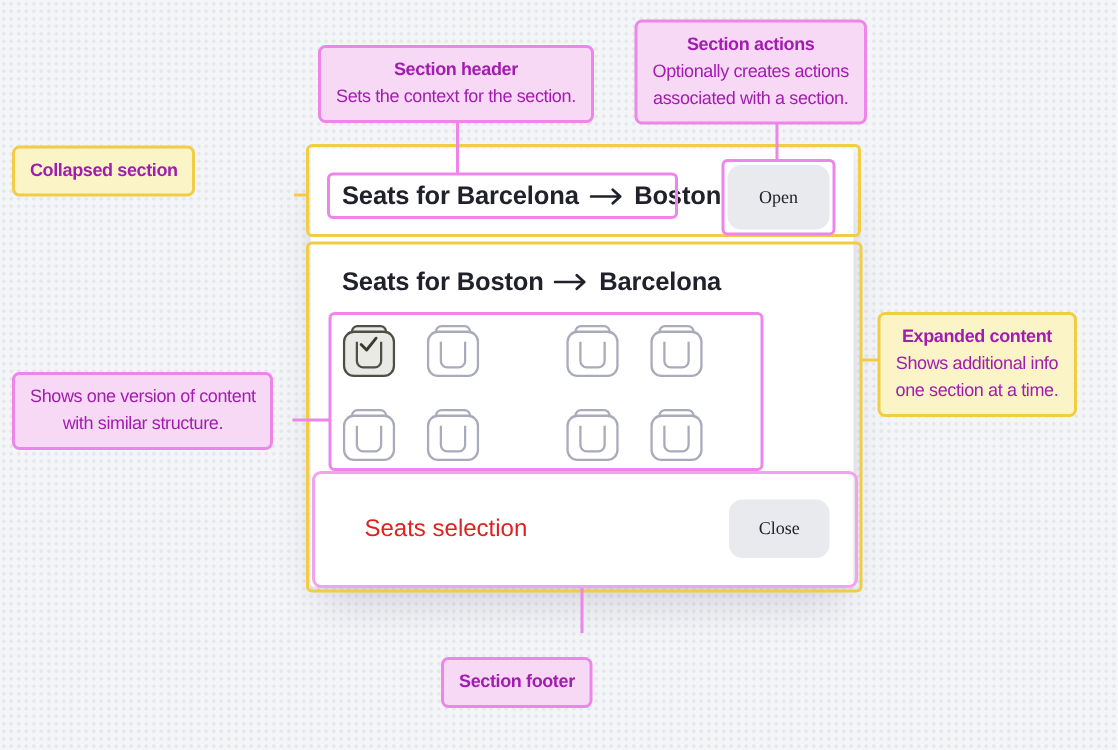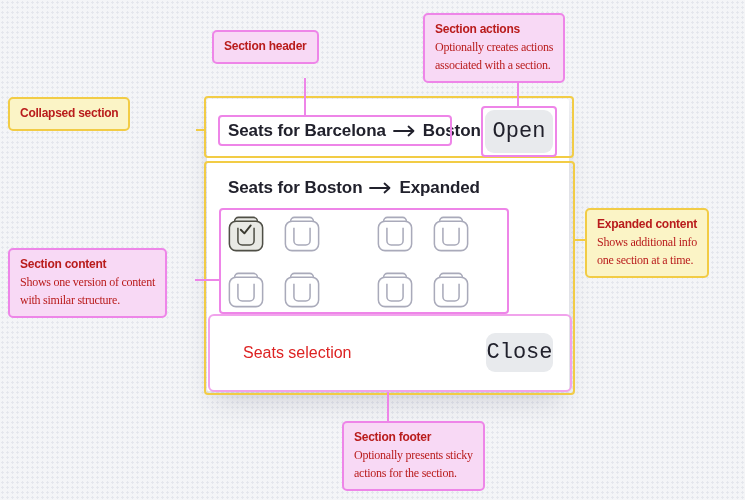--- a/index.html
+++ b/index.html
@@ -21,21 +21,21 @@
     position:absolute;display:flex;align-items:center;gap:7px;
     font-size:17px;font-weight:600;letter-spacing:-0.1px;color:var(--text_dark);
     height:30px;white-space:nowrap;
   }
   .collapsed-title{left:21px;top:17px;}
   .expanded-title{left:21px;top:74px;}
   .arrow-icon{display:block;color:var(--text_dark);}
   .btn{
     position:absolute;display:flex;align-items:center;justify-content:center;
     background:var(--button_bg,#e8eaed);border:none;border-radius:9px;
-    font-family:Liberation Mono, monospace;font-size:22px;font-weight:500;color:var(--text_dark);
+    font-family:Liberation Serif, serif;font-size:12px;font-weight:500;color:var(--text_dark);
     cursor:pointer;
   }
   .btn-open{left:278px;top:11px;width:68px;height:43px;}
   .btn-close{left:279px;top:234px;width:67px;height:39px;}
   .clear-link{
     position:absolute;left:36px;top:244px;font-size:16px;font-weight:500;
     color:var(--danger_red,#dd2222);line-height:20px;cursor:pointer;white-space:nowrap;
     background:none;border:none;padding:0;font-family:inherit;
   }
   
@@ -70,32 +70,32 @@
   .c-header{left:304px;top:78px;width:2px;height:38px;}
   .c-actions{left:517px;top:80px;width:2px;height:27px;}
   .c-collapsed{left:196px;top:129px;width:9px;height:2px;}
   .c-content{left:195px;top:279px;width:25px;height:2px;}
   .c-expanded{left:573px;top:239px;width:13px;height:2px;}
   .c-footer{left:387px;top:392px;width:2px;height:30px;}
   
   .anno{
     position:absolute;box-sizing:border-box;width:max-content;
     border-radius:5px;padding:5px 10px 7px;border:2px solid;
-    font-size:12px;line-height:18px;letter-spacing:-0.25px;color:#b91c1c;
+    font-size:12px;line-height:18px;letter-spacing:-0.25px;color:#a21caf;text-align:center;
   }
   .anno.pink{background:var(--pink_fill,#f8d9f5);border-color:var(--pink_border,#ee85e8);}
   .anno.yellow{background:var(--yellow_fill,#fbf4c6);border-color:var(--yellow_border,#f2cc45);}
   .anno-title{font-weight:700;}
-  .anno-body{white-space:pre-line;font-family:Liberation Serif, serif;}
+  .anno-body{white-space:pre-line;}
   .a-header{left:212px;top:30px;padding-left:10px;}
   .a-actions{left:423px;top:13px;}
   .a-collapsed{left:8px;top:97px;}
   .a-expanded{left:585px;top:208px;}
   .a-content{left:8px;top:248px;}
-  .a-footer{left:294px;top:421px;margin-left:48px;}
+  .a-footer{left:294px;top:438px;}
 </style>
 </head>
 <body>
 
 <div id="canvas" style="--background: #f4f5f7; --card_bg: #ffffff; --text_dark: #21212c; --pink_border: #ee85e8; --pink_border_soft: #f1a3ec; --pink_fill: #f8d9f5; --yellow_border: #f2cc45; --yellow_fill: #fbf4c6; --danger_red: #dd2222; --button_bg: #e8eaed; --seat_outline: #a9aaba; --seat_selected_outline: #4f4f46; --seat_selected_fill: #e9eae5;">
 
   <div class="card">
 
     <div class="section-title collapsed-title">
       <span>Seats for Barcelona</span>
@@ -108,21 +108,21 @@
     </div>
     <button class="btn btn-open">Open</button>
 
     <div class="section-title expanded-title">
       <span>Seats for Boston</span>
       <span class="arrow-slot">
           <svg class="arrow-icon" width="23" height="12" viewBox="0 0 23 12" aria-hidden="true">
     <path d="M1 6 H20 M15.5 1.5 L20.5 6 L15.5 10.5" fill="none" stroke="currentColor" stroke-width="1.8" stroke-linecap="round" stroke-linejoin="round"></path>
   </svg>
         </span>
-      <span>Expanded</span>
+      <span>Barcelona</span>
     </div>
 
     <div class="seat-grid">
         <div class="seat-row">
           <div class="seat selected">
     <svg viewBox="0 0 40 40" width="38" height="38" aria-hidden="true">
       <rect class="fillable" x="8" y="2.5" width="24" height="13" rx="4"></rect>
       <rect class="fillable" x="2.5" y="6.5" width="35" height="31" rx="7"></rect>
       <path class="cushion" d="M11.5 13.5 V27 A4.5 4.5 0 0 0 16 31.5 H24 A4.5 4.5 0 0 0 28.5 27 V13.5"></path>
       <path class="check" d="M14.5 15.5 l3.8 3.8 L25 11"></path>
@@ -202,43 +202,41 @@
 
   <div class="conn pink c-header"></div>
   <div class="conn pink c-actions"></div>
   <div class="conn yellow c-collapsed"></div>
   <div class="conn pink c-content"></div>
   <div class="conn yellow c-expanded"></div>
   <div class="conn pink c-footer"></div>
 
   <div class="anno pink a-header">
     <div class="anno-title">Section header</div>
+    <div class="anno-body">Sets the context for the section.</div>
   </div>
 
   <div class="anno pink a-actions">
     <div class="anno-title">Section actions</div>
     <div class="anno-body">Optionally creates actions
 associated with a section.</div>
   </div>
 
   <div class="anno yellow a-collapsed">
     <div class="anno-title">Collapsed section</div>
   </div>
 
   <div class="anno yellow a-expanded">
     <div class="anno-title">Expanded content</div>
     <div class="anno-body">Shows additional info
 one section at a time.</div>
   </div>
 
   <div class="anno pink a-content">
-    <div class="anno-title">Section content</div>
     <div class="anno-body">Shows one version of content
 with similar structure.</div>
   </div>
 
   <div class="anno pink a-footer">
     <div class="anno-title">Section footer</div>
-    <div class="anno-body">Optionally presents sticky
-actions for the section.</div>
   </div>
 
 </div>
 
 </body></html>

